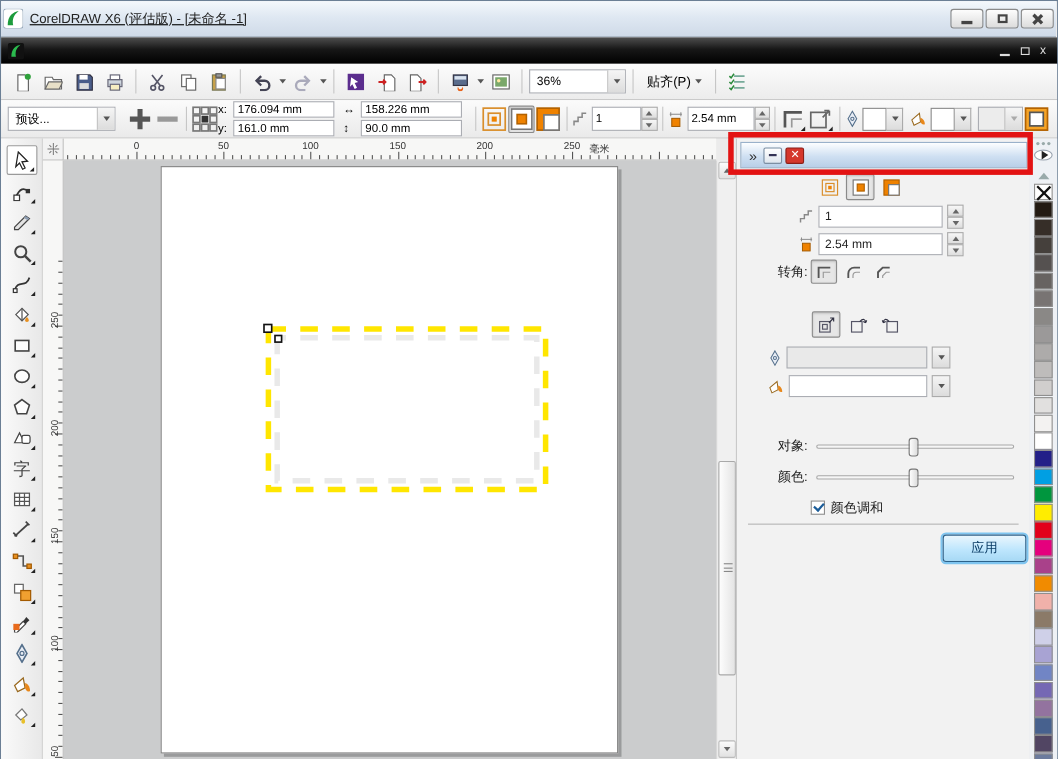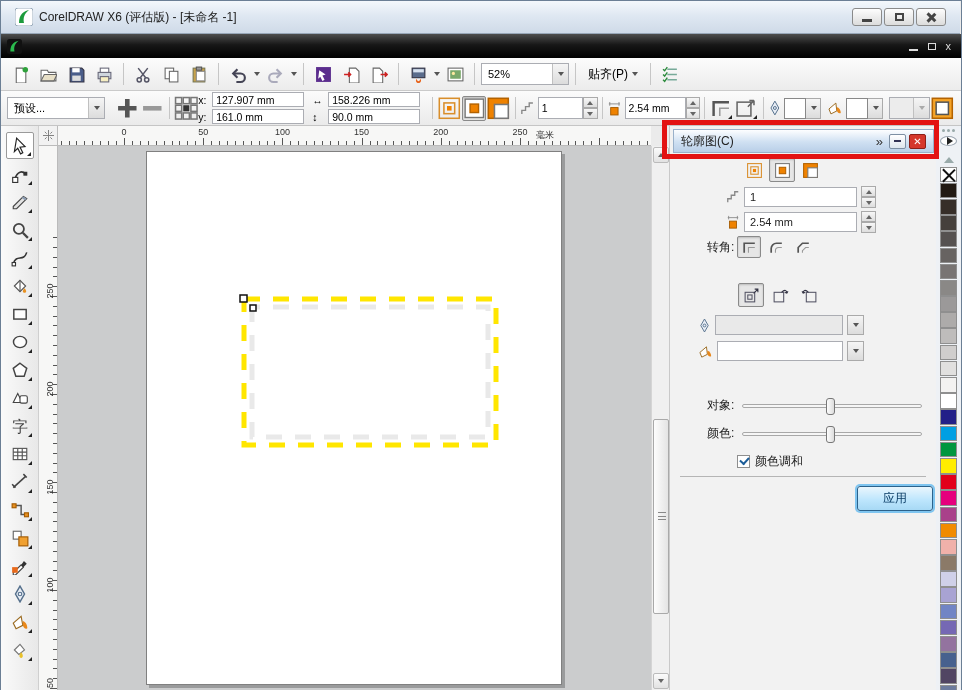--- a/index.html
+++ b/index.html
@@ -4,21 +4,21 @@
 <style>
   * { margin:0; padding:0; box-sizing:border-box; }
   html,body { width:962px; height:690px; overflow:hidden;
     font-family:"Liberation Sans","DejaVu Sans",sans-serif; font-size:12px; }
   .window { position:relative; width:962px; height:690px; background:#ebebeb;
     border:1px solid #6b7f95; }
 
   
   .titlebar { position:absolute; left:0; top:0; width:959px; height:33px;
     background:linear-gradient(#f4f8fc,#dfe8f2 45%,#cfdae8);
-    border-bottom:1px solid #98a7b8; display:flex; align-items:center; padding:0 14px; }
+    border-bottom:1px solid #98a7b8; display:flex; align-items:center; padding:0 2px;text-decoration:underline; }
   .app-logo { width:18px; height:18px; margin-right:6px; }
   .title-text { color:#222; font-size:12px; }
   .win-buttons { margin-left:auto; display:flex; gap:2px; }
   .win-btn { width:30px; height:18px; background:linear-gradient(#fdfdfd,#dcdcdc);
     border:1px solid #8a8a8a; border-radius:3px; display:flex; align-items:center;
     justify-content:center; }
   .glyph-min { width:10px; height:3px; background:#444; margin-top:7px; }
   .glyph-restore { width:9px; height:8px; border:2px solid #444; }
   .glyph-close { position:relative; width:10px; height:10px; }
   .glyph-close:before,.glyph-close:after { content:""; position:absolute; left:4px; top:0;
@@ -311,21 +311,21 @@
         <div class="tb-btn">
           <svg viewBox="0 0 16 16">
             <rect x="1" y="2" width="14" height="12" fill="#fff" stroke="#666"></rect>
             <rect x="3" y="4" width="10" height="8" fill="#7aa86a"></rect>
             <circle cx="6" cy="7" r="1.5" fill="#ffe9a0"></circle>
           </svg>
         </div>
         <div class="tb-sep"></div>
       </div>
     <div class="combo" style="width:88px;">
-      <span class="val">52%</span>
+      <span class="val">36%</span>
       <span class="combo-btn">
           <span class="dd-arrow"></span>
         </span>
     </div>
     <div class="tb-sep"></div>
     <div class="snap">
       <span>贴齐(P)</span>
       <span class="dd-arrow"></span>
     </div>
     <div class="tb-sep"></div>
@@ -365,21 +365,21 @@
             <rect x="11" y="6" width="4" height="4"></rect>
             <rect x="1" y="11" width="4" height="4"></rect>
             <rect x="6" y="11" width="4" height="4"></rect>
             <rect x="11" y="11" width="4" height="4"></rect>
           </g>
           <rect x="6" y="6" width="4" height="4" fill="#333"></rect>
         </svg>
     </div>
     <div class="xy-grid">
       <span>x:</span>
-      <span class="pb-field">127.907 mm</span>
+      <span class="pb-field">176.094 mm</span>
       <span>y:</span>
       <span class="pb-field">161.0 mm</span>
     </div>
     <div class="wh-grid">
       <span>↔</span>
       <span class="pb-field">158.226 mm</span>
       <span>↕</span>
       <span class="pb-field">90.0 mm</span>
     </div>
     <div class="tb-sep"></div>
@@ -778,21 +778,20 @@
       <div class="scroll-thumb">
           <div class="thumb-grip"></div>
         </div>
       <div class="scroll-btn" style="bottom:1px;">
           <span class="tri-dn"></span>
         </div>
     </div>
 
     <div class="docker">
       <div class="docker-title">
-        <span class="ttl">轮廓图(C)</span>
         <span class="chev">»</span>
         <span class="dk-min">
             <div></div>
           </span>
         <span class="dk-close">✕</span>
       </div>
 
       <div class="dk-row" style="left:71px;top:32px;gap:2px;">
         <div class="dk-btn">
             <svg viewBox="0 0 16 16">

